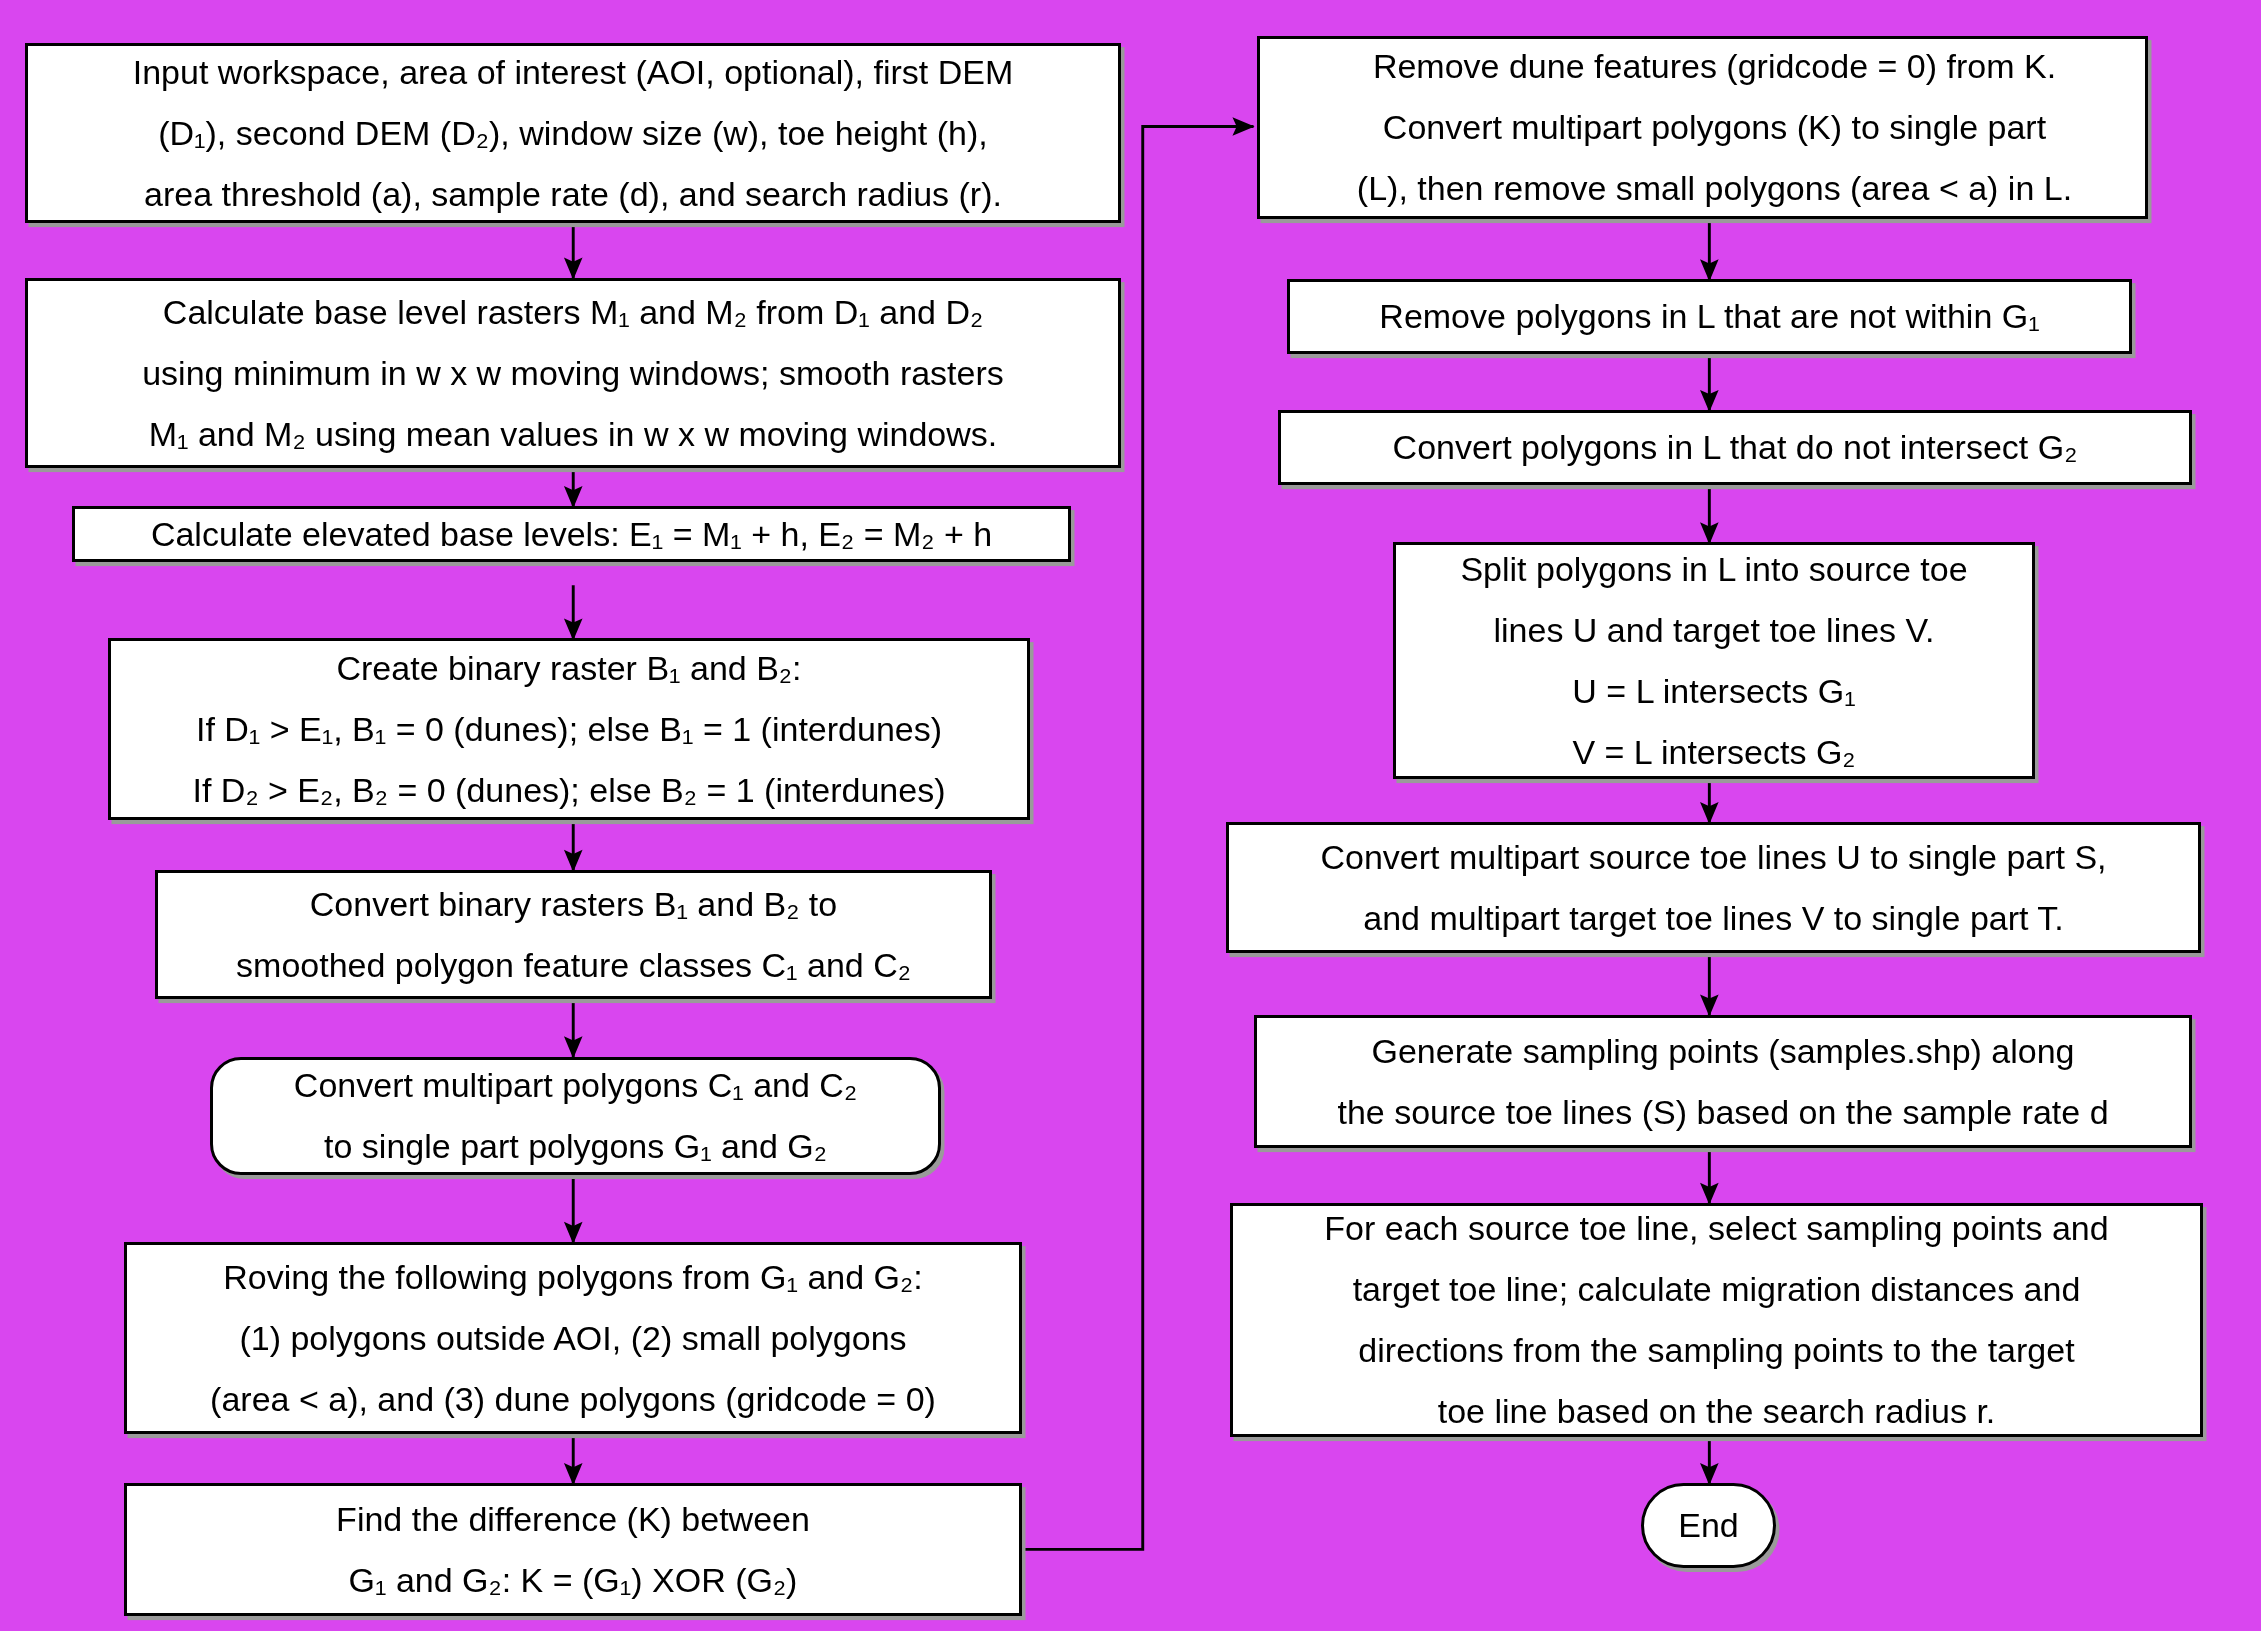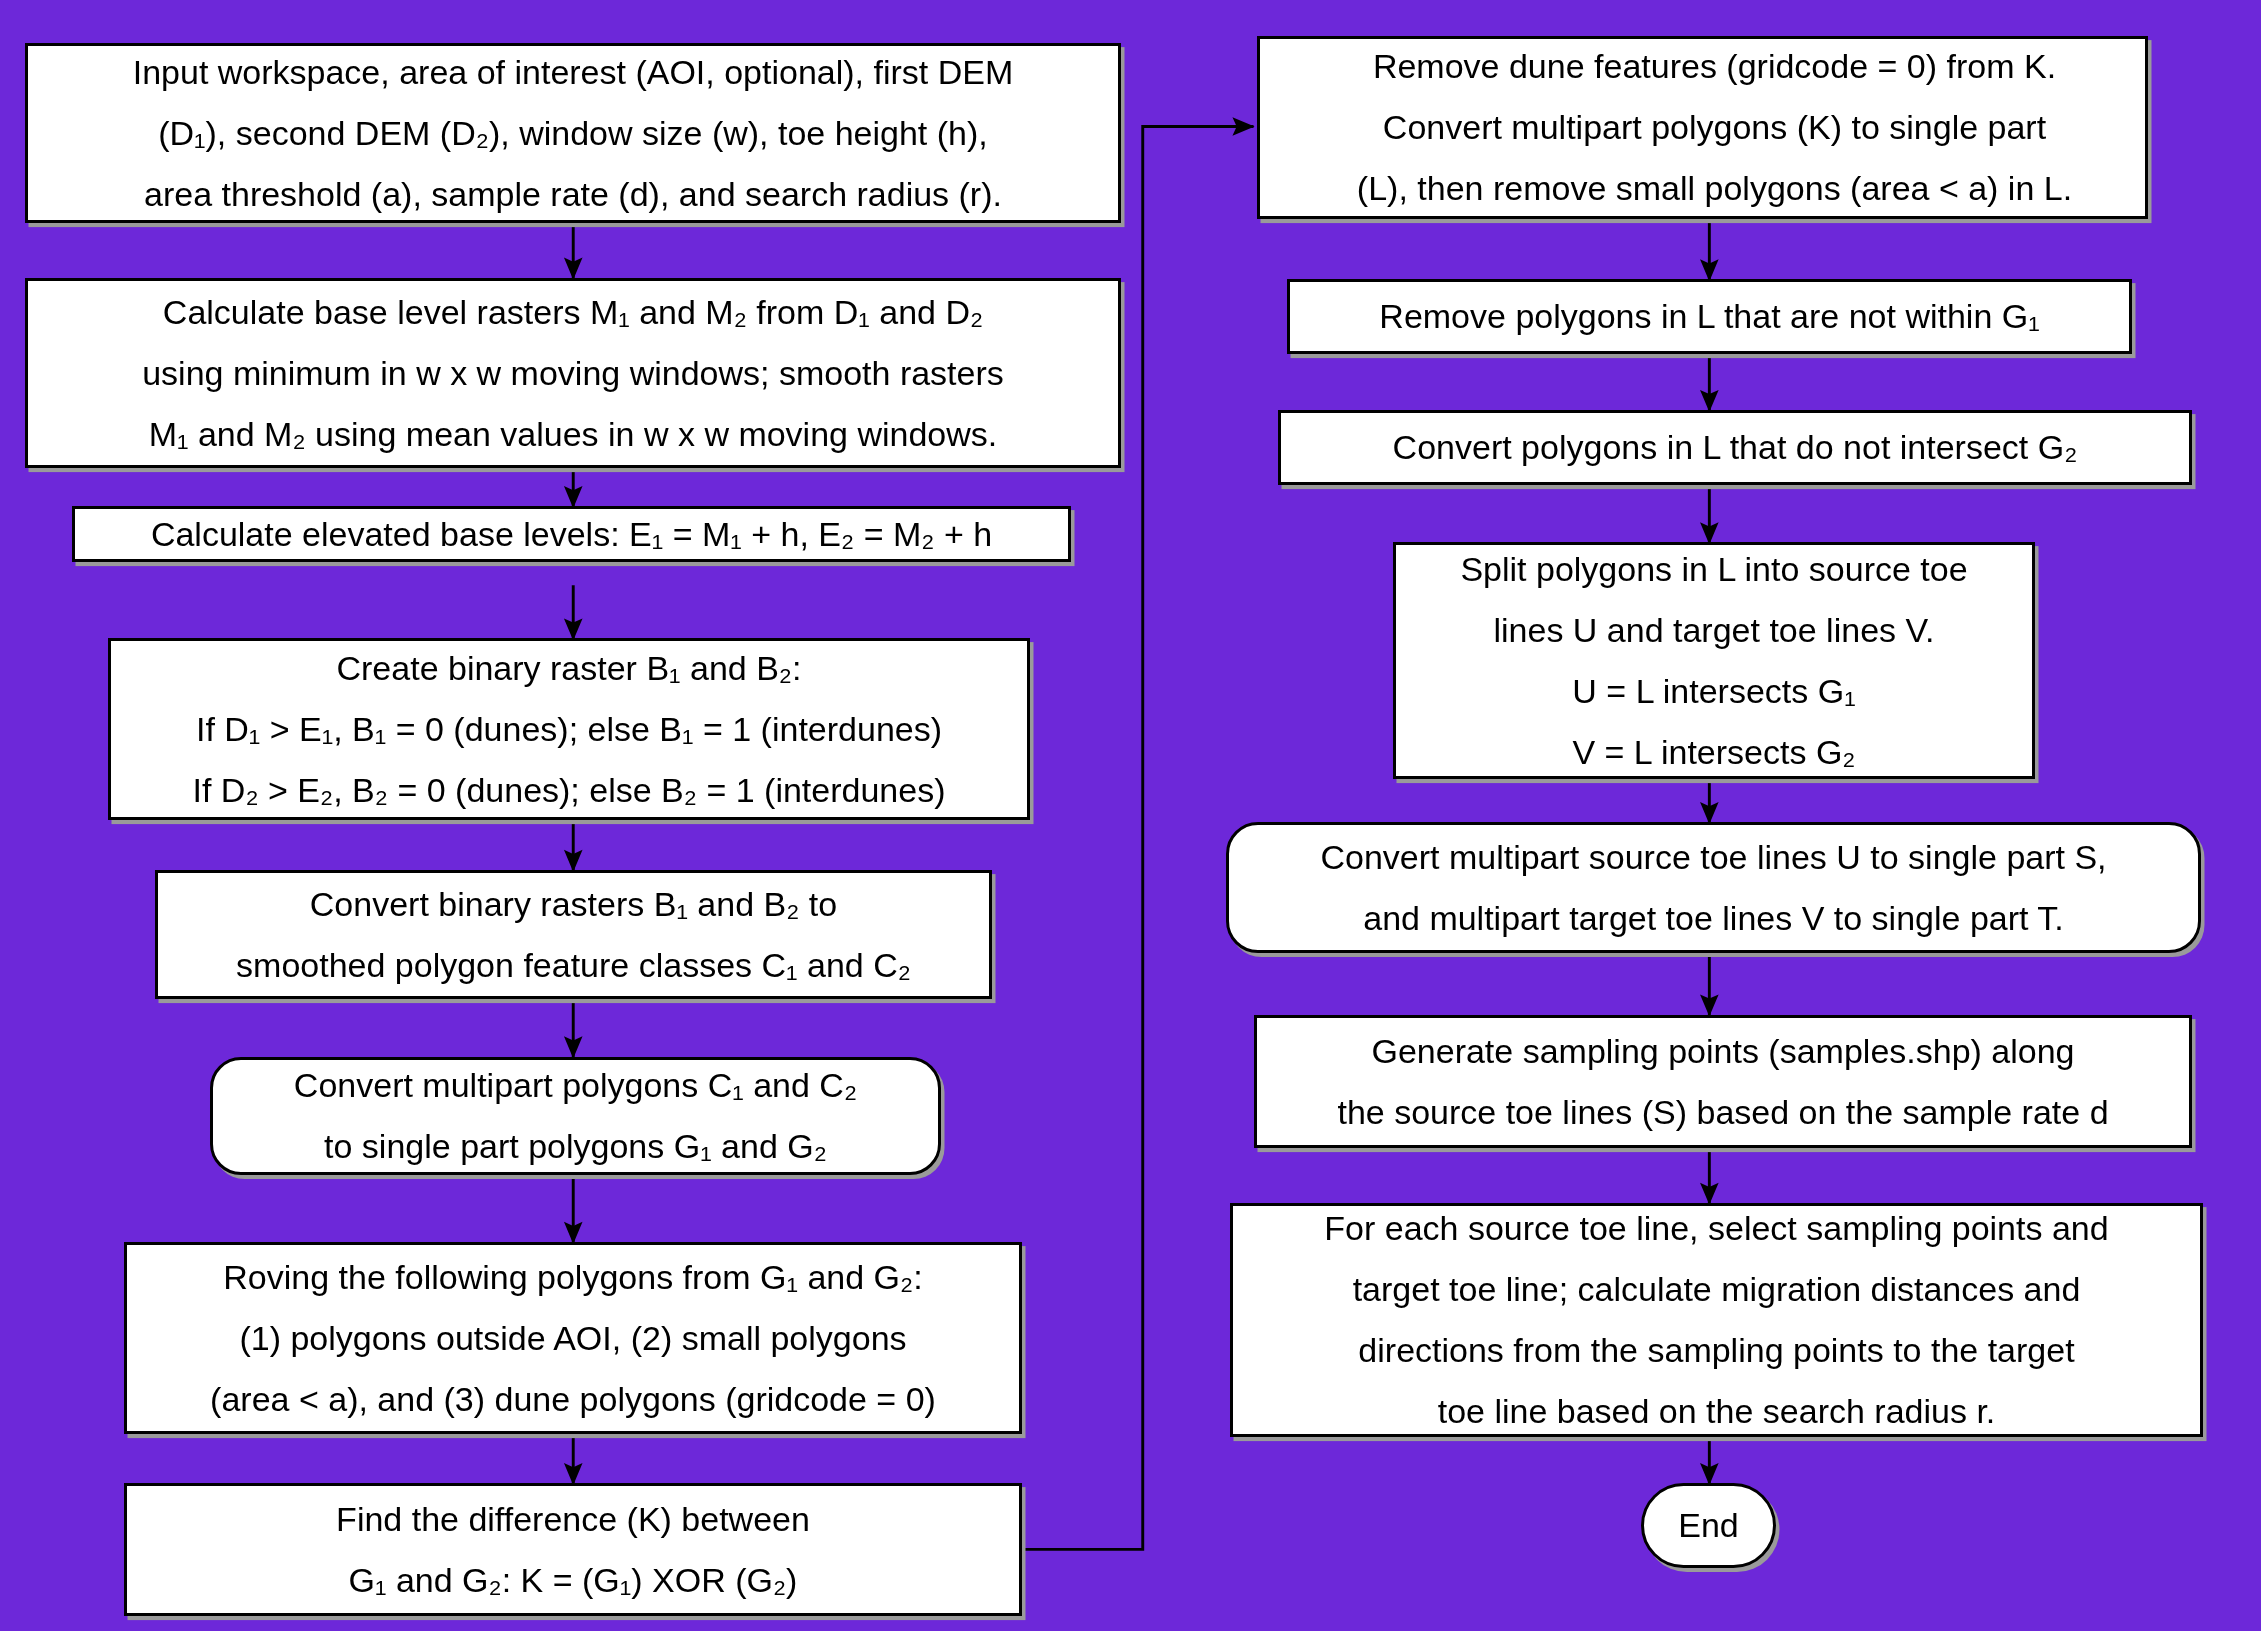--- a/index.html
+++ b/index.html
@@ -1,19 +1,19 @@
 <!DOCTYPE html>
 <html style="font-size:9.3px"><head>
 <meta charset="utf-8">
 <style>
   html,body{margin:0;padding:0;background:#ffffff;}
   #canvas{
     position:relative;
     width:2261px;height:1631px;
-    background:#6d28d9;
+    background:#d946ef;
     font-family:"Liberation Sans","DejaVu Sans",sans-serif;
     color:#000000;
     overflow:hidden;
   }
   #connector-layer{position:absolute;left:0;top:0;z-index:1;}
   .node{
     position:absolute;
     box-sizing:border-box;
     border:3.5px solid #000000;
     background:#ffffff;
@@ -35,21 +35,21 @@
   #n-l3{left:72px;top:506px;width:999px;height:56px;}
   #n-l4{left:108px;top:638px;width:922px;height:182px;}
   #n-l5{left:155px;top:870px;width:837px;height:129px;}
   #n-l6{left:210px;top:1057px;width:731px;height:118px;border-radius:31px;}
   #n-l7{left:124px;top:1242px;width:898px;height:192px;}
   #n-l8{left:124px;top:1483px;width:898px;height:133px;}
   #n-r1{left:1257px;top:36px;width:891px;height:183px;padding-left:24px;}
   #n-r2{left:1287px;top:279px;width:845px;height:75px;}
   #n-r3{left:1278px;top:410px;width:914px;height:75px;}
   #n-r4{left:1393px;top:542px;width:642px;height:237px;}
-  #n-r5{left:1226px;top:822px;width:975px;height:131px;border-radius:32px;}
+  #n-r5{left:1226px;top:822px;width:975px;height:131px;}
   #n-r6{left:1254px;top:1015px;width:938px;height:133px;}
   #n-r7{left:1230px;top:1203px;width:973px;height:234px;}
   #n-end{left:1641px;top:1483px;width:135px;height:85px;}
 </style>
 </head>
 <body>
 
 <div id="canvas">
 
   <svg id="connector-layer" width="2261" height="1631" viewBox="0 0 3878 2798">

